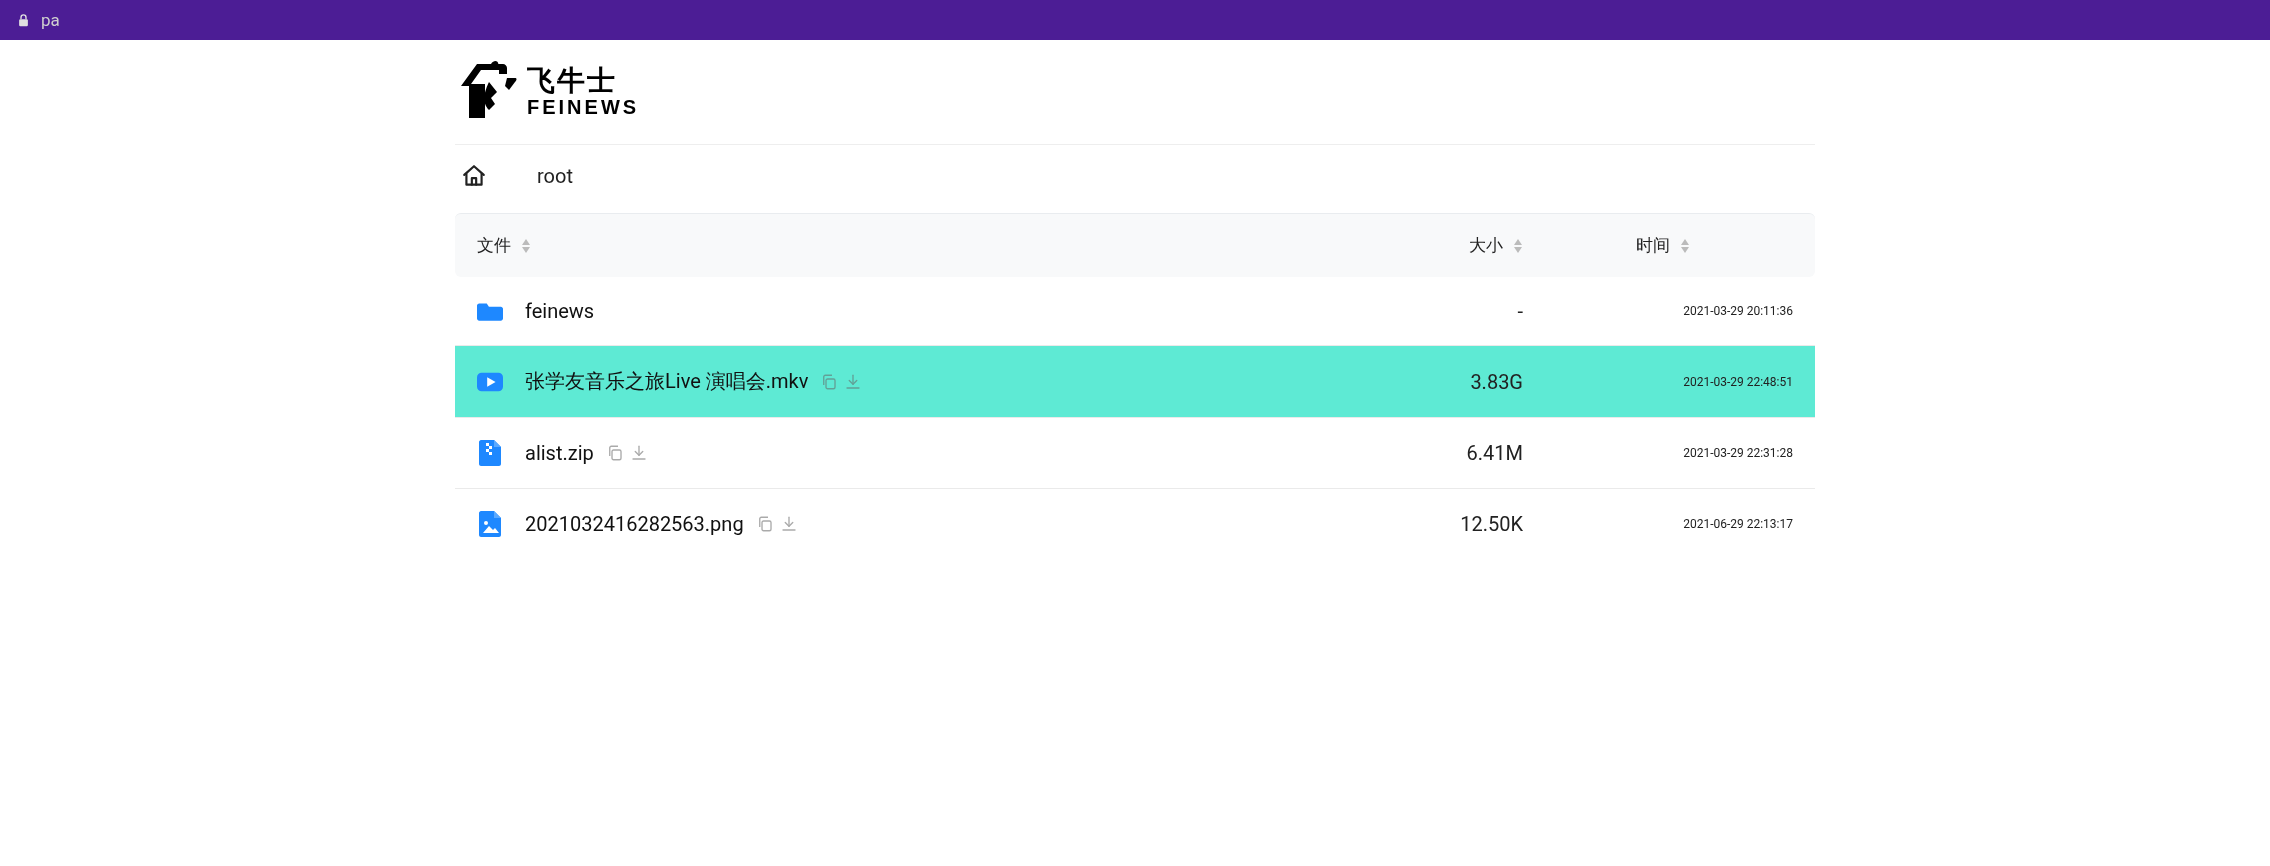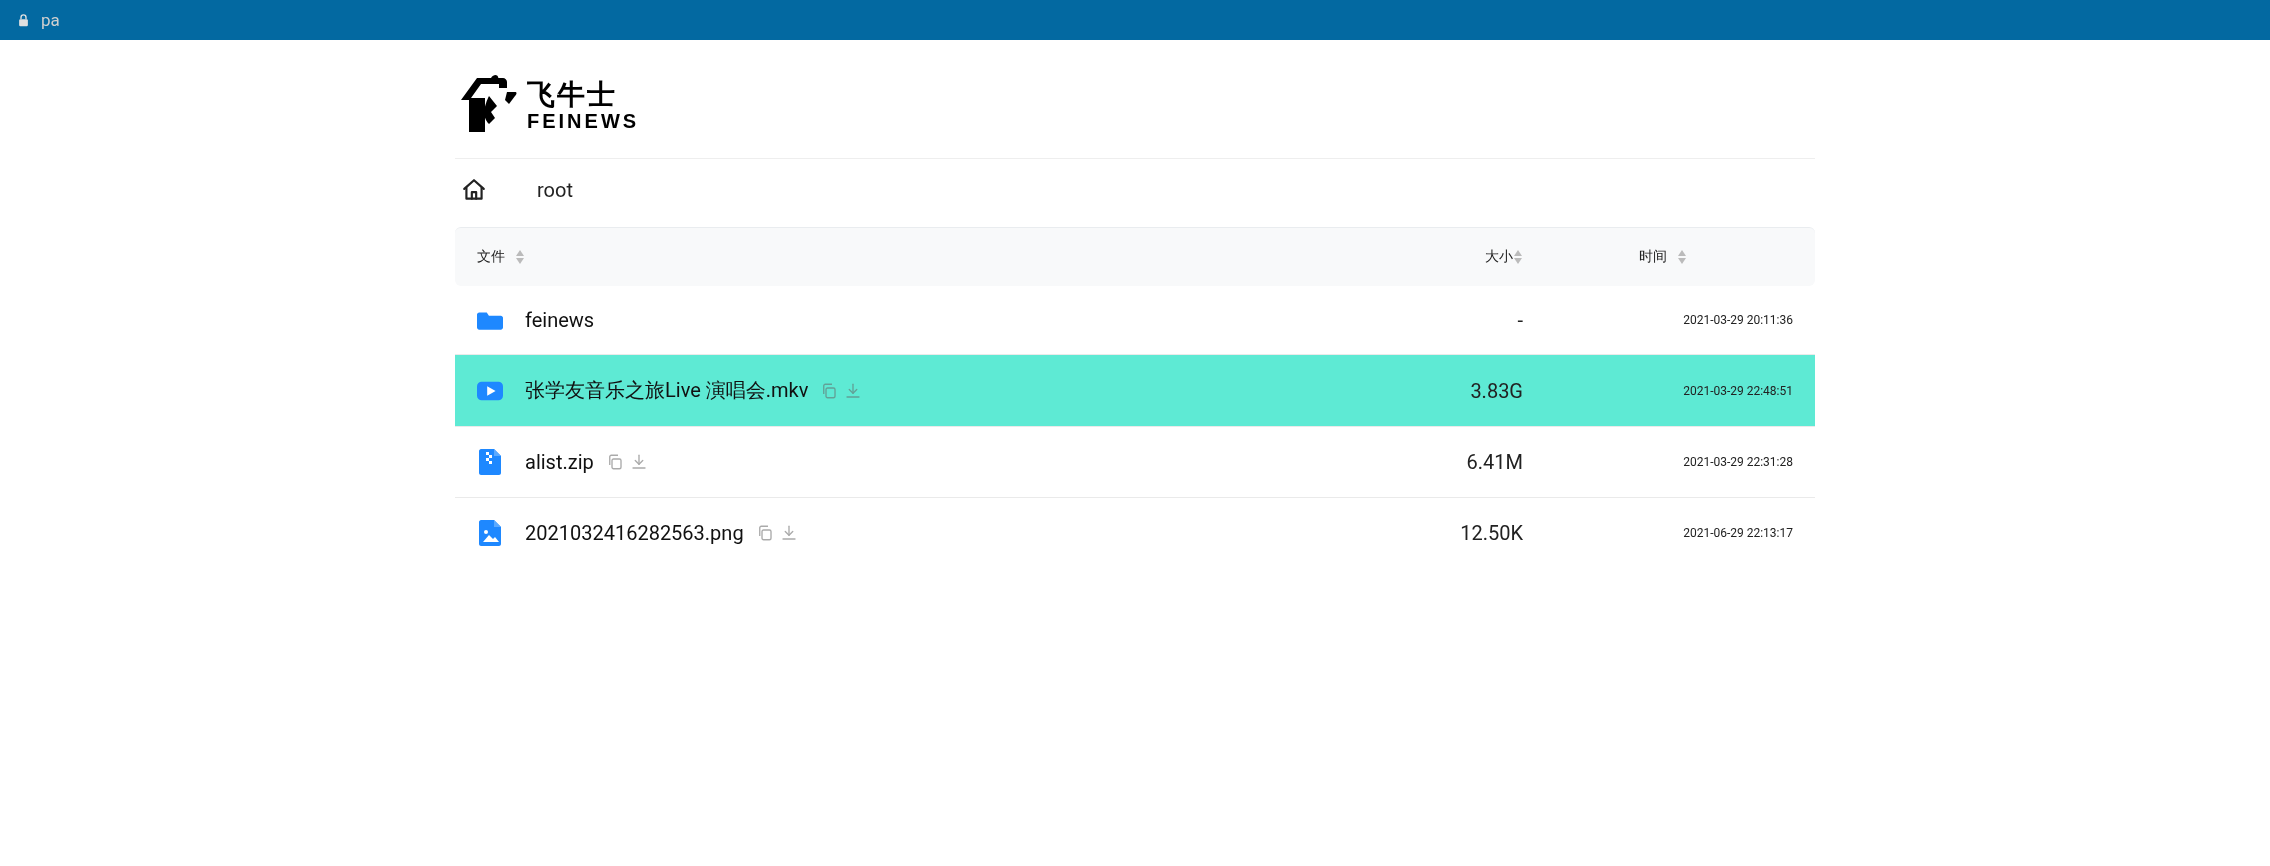--- a/index.html
+++ b/index.html
@@ -2,21 +2,21 @@
 <html><head>
   <meta charset="utf-8">
   <style>
     * { margin: 0; padding: 0; box-sizing: border-box; }
     body {
       font-family: -apple-system, BlinkMacSystemFont, "Segoe UI", Roboto, "Helvetica Neue", Arial, sans-serif;
       background: #fff;
       color: #1a1a1a;
     }
     .browser-bar {
-      background: #0369a1;
+      background: #4c1d95;
       height: 40px;
       display: flex;
       align-items: center;
       padding: 0 16px;
       color: #e0e0e0;
       font-size: 17px;
     }
     .lock-icon {
       display: inline-flex;
       margin-right: 10px;
@@ -24,21 +24,21 @@
     }
     .url-text { color: #cfcfcf; }
     .page-wrap {
       background: #fff;
       min-height: calc(100vh - 40px);
       padding: 0 24px;
     }
     .container {
       max-width: 1360px;
       margin: 0 auto;
-      padding-top: 24px;
+      padding-top: 10px;
     }
     .logo-row {
       padding: 6px 0 10px 0;
       border-bottom: 1px solid #eee;
     }
     .logo {
       display: inline-flex;
     }
     .breadcrumb-row {
       display: flex;
@@ -53,27 +53,27 @@
       font-size: 20px;
       color: #222;
       margin-left: 36px;
     }
     .table-header {
       display: flex;
       align-items: center;
       background: #f8f9fa;
       border-radius: 6px;
       padding: 20px 22px;
-      font-size: 14px;
+      font-size: 17px;
       color: #222;
       gap: 10px;
       border-top: 1px solid #e9ecef;
     }
     .col-name { flex: 1 1 auto; display: flex; align-items: center; gap: 10px; }
-    .col-size { width: 160px; text-align: right; display: flex; justify-content: flex-end; align-items: center; }
+    .col-size { width: 160px; text-align: right; display: flex; justify-content: flex-end; align-items: center; gap: 10px; }
     .col-time { width: 260px; text-align: right; display: flex; justify-content: center; align-items: center; gap: 10px; }
     .sort-icons {
       display: inline-flex;
       flex-direction: column;
       line-height: 0;
     }
     .sort-icons svg { display: block; }
     .file-row {
       display: flex;
       align-items: center;

